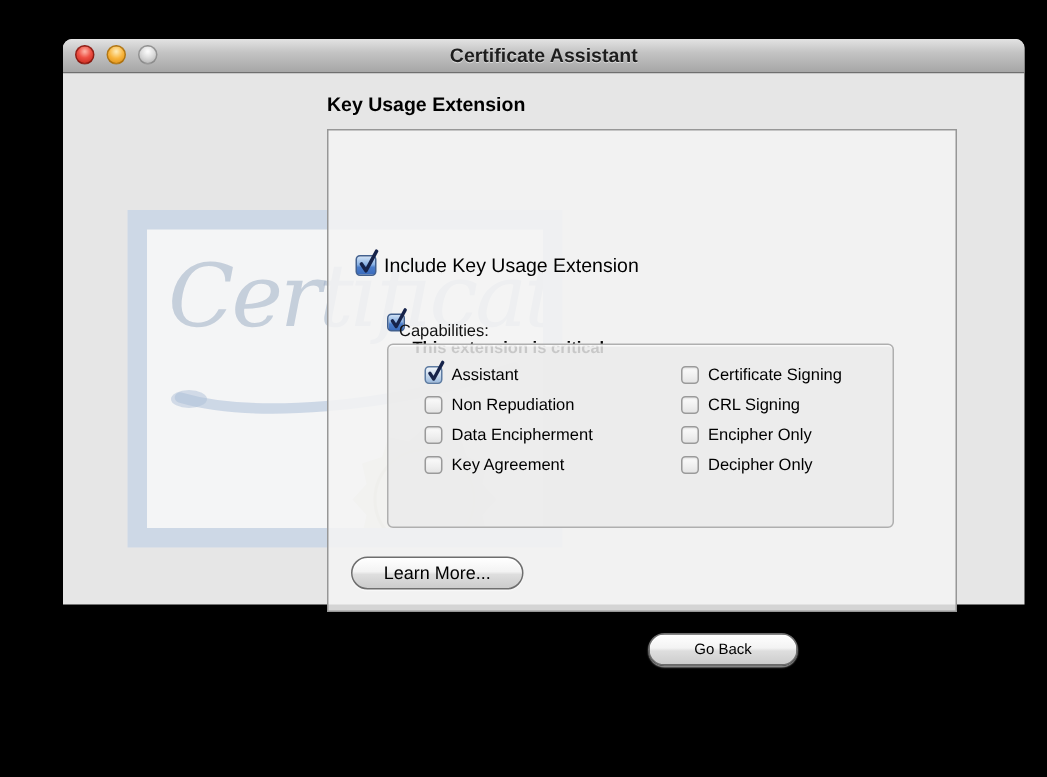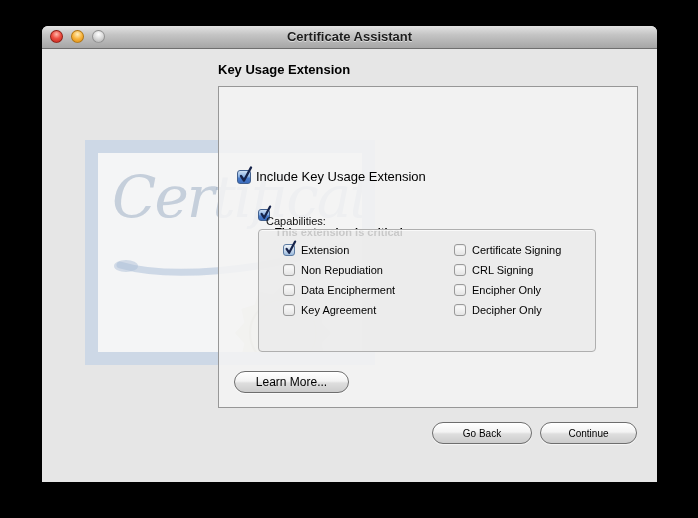--- a/index.html
+++ b/index.html
@@ -1,19 +1,19 @@
 <!DOCTYPE html>
 <html><head>
 <meta charset="utf-8">
 <style>
   html,body{margin:0;padding:0;background:#000;}
   .screen{position:relative;width:698px;height:518px;background:#000;overflow:hidden;
           font-family:"Liberation Sans",sans-serif;-webkit-font-smoothing:antialiased;}
-  .window{position:absolute;left:42px;top:26px;width:615px;height:456px;background:#e6e6e6;
-          border-radius:6px 6px 0 0;box-shadow:0 16px 30px rgba(0,0,0,.65);}
+  .window{position:absolute;left:42px;top:26px;width:615px;height:377px;background:#e6e6e6;
+          border-radius:6px 6px 0 0;box-shadow:0 16px 30px rgba(0,0,0,.65);padding-left:26px;}
   
   .titlebar{position:absolute;left:0;top:0;right:0;height:22px;border-radius:6px 6px 0 0;
             background:linear-gradient(#e3e3e3,#c4c4c4 40%,#a6a6a6);border-bottom:1px solid #6f6f6f;}
   .title{text-align:center;font-size:13px;font-weight:bold;color:#1d1d1d;line-height:22px;
          text-shadow:0 1px 0 rgba(255,255,255,.55);}
   .lights{position:absolute;left:8px;top:4px;display:flex;gap:8px;}
   .light{width:13px;height:13px;border-radius:50%;box-sizing:border-box;}
   .light.red{background:radial-gradient(circle at 50% 30%,#ffb9ac 0%,#ee5044 45%,#bf2318 100%);
              border:1px solid rgba(110,15,8,.7);}
   .light.yellow{background:radial-gradient(circle at 50% 30%,#ffeebb 0%,#f8b43c 50%,#d88a12 100%);
@@ -117,21 +117,21 @@
       <div class="cap-label">Capabilities:</div>
 
       <div class="groupbox">
         <div class="col left">
           <label class="cap-row">
             <span class="cb sm checked-lt">
               <svg width="12" height="16" viewBox="0 0 14 18">
                 <path d="M3 10 L6 14.5 L13 1.5" fill="none" stroke="#16234a" stroke-width="2.6" stroke-linecap="round" stroke-linejoin="round"></path>
               </svg>
             </span>
-            <span class="cap-text">Extension</span>
+            <span class="cap-text">Assistant</span>
           </label>
           <label class="cap-row">
             <span class="cb sm unchecked"></span>
             <span class="cap-text">Non Repudiation</span>
           </label>
           <label class="cap-row">
             <span class="cb sm unchecked"></span>
             <span class="cap-text">Data Encipherment</span>
           </label>
           <label class="cap-row">
@@ -156,16 +156,15 @@
             <span class="cb sm unchecked"></span>
             <span class="cap-text">Decipher Only</span>
           </label>
         </div>
       </div>
 
       <button class="pill learn">Learn More...</button>
     </div>
 
     <button class="pill goback">Go Back</button>
-    <button class="pill continue">Continue</button>
 
   </div>
 </div>
 
 </body></html>

